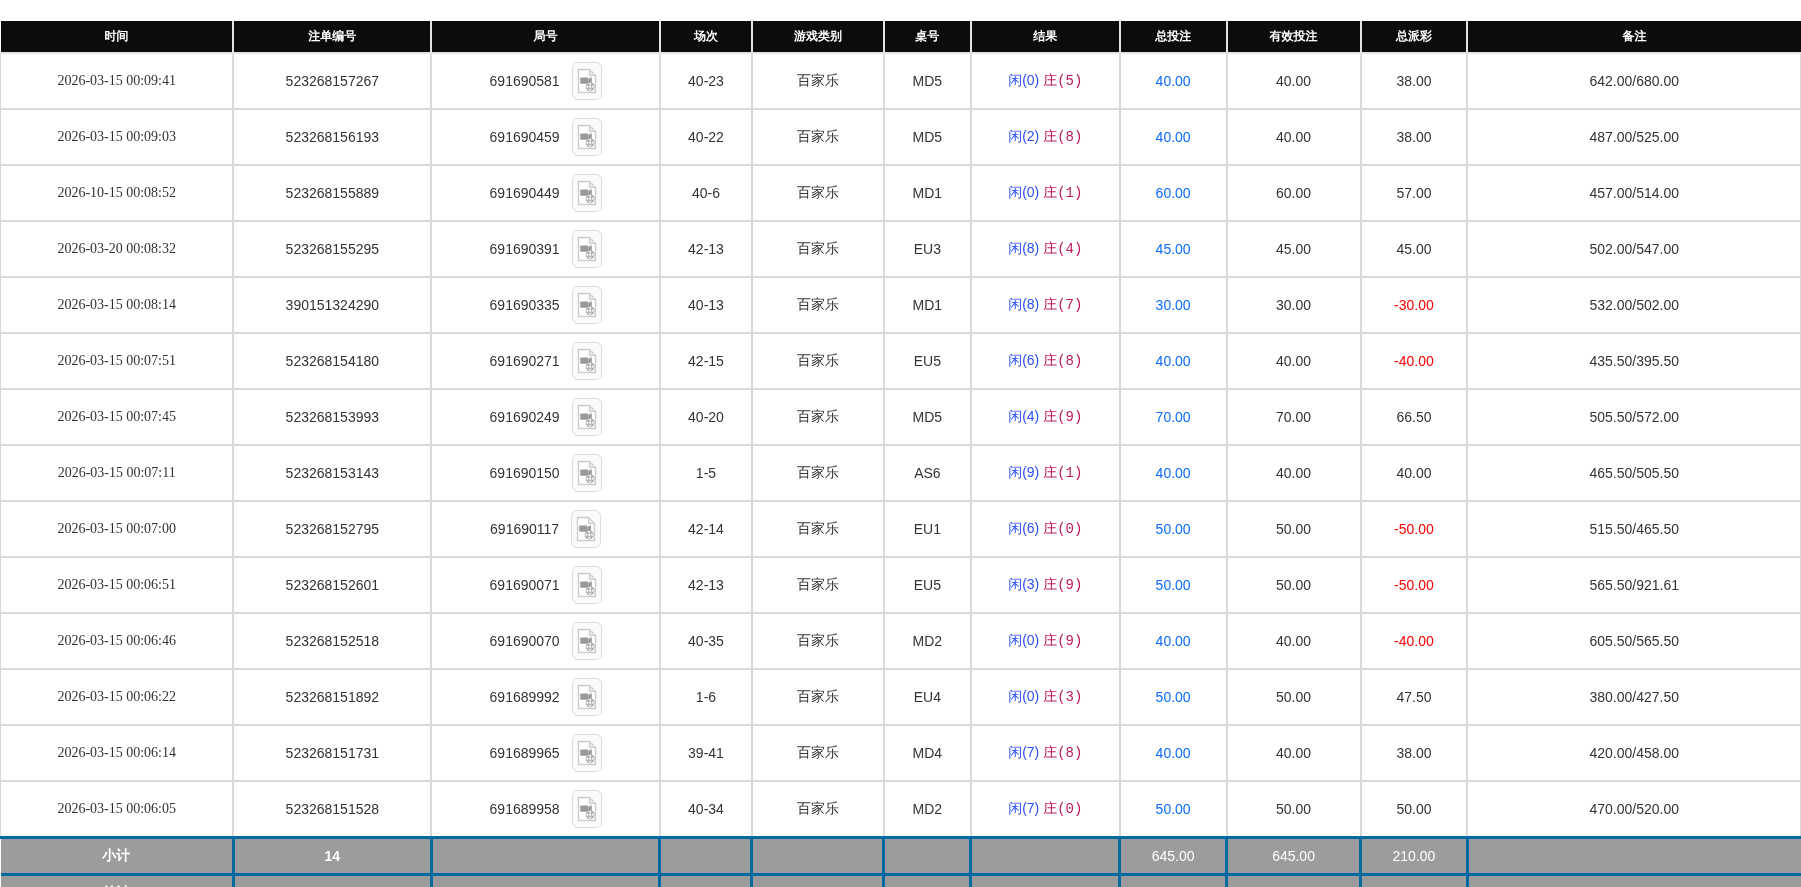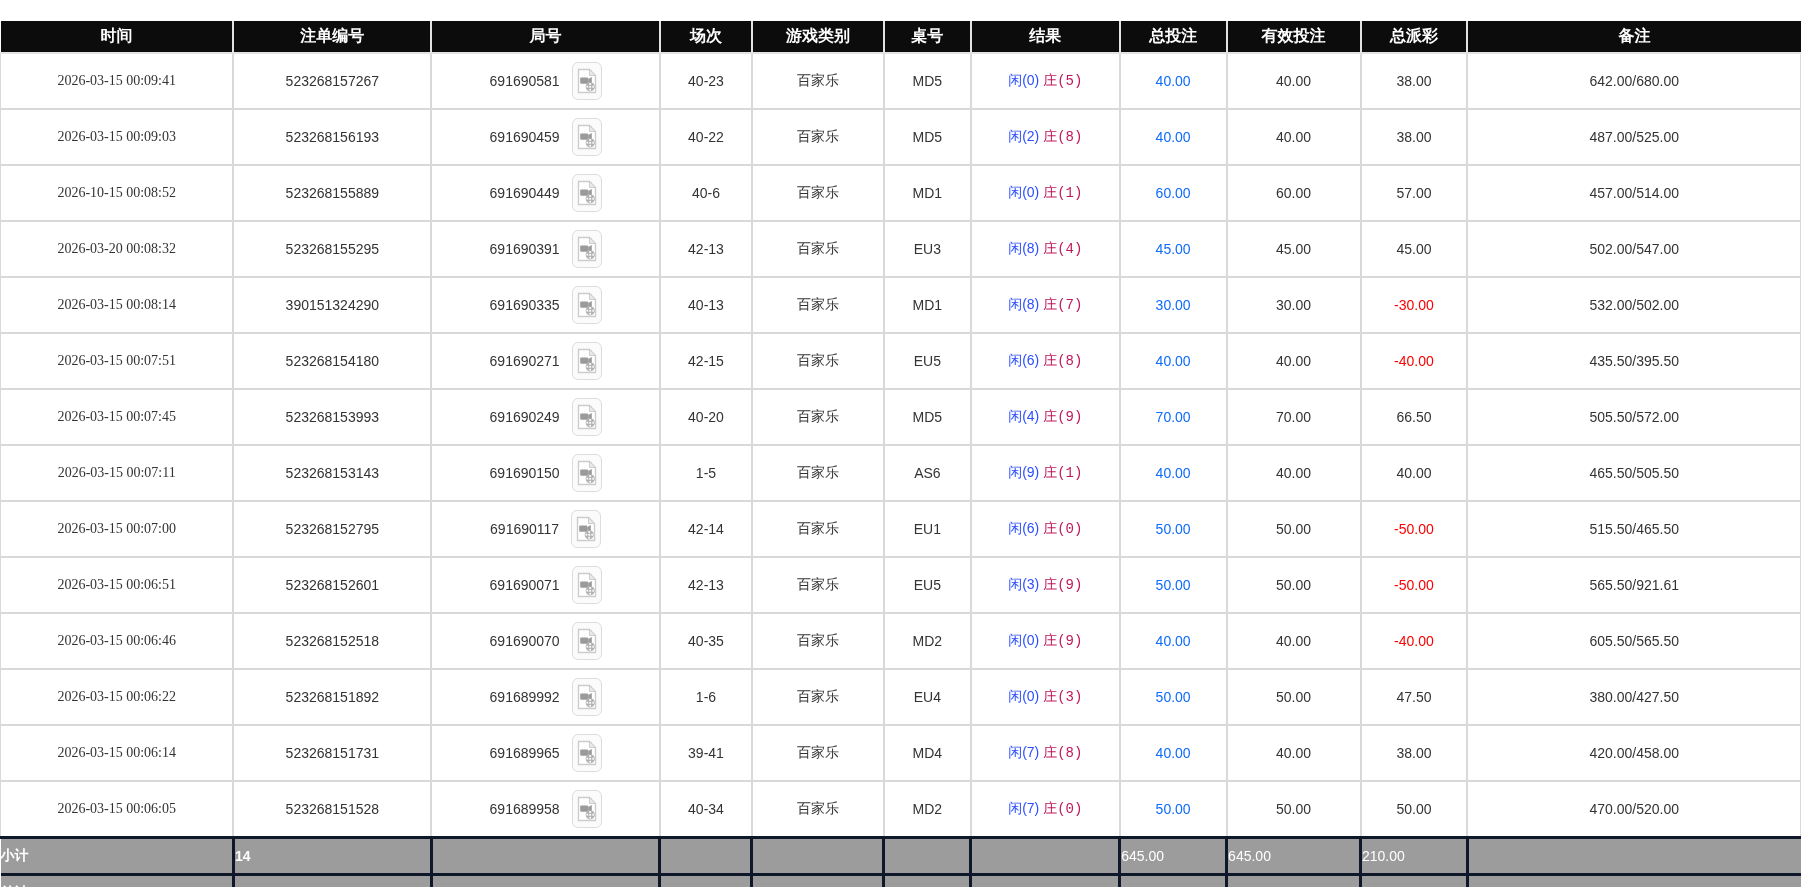--- a/index.html
+++ b/index.html
@@ -1,36 +1,36 @@
 <!DOCTYPE html>
 <html><head>
 <meta charset="utf-8">
 <style>
   html,body { margin:0; padding:0; background:#fff; font-family:"Liberation Sans",sans-serif; }
   .page { width:100%; min-height:887px; background:#fff; box-sizing:border-box; padding-top:21px; }
   table.bet-table { width:100%; border-collapse:collapse; table-layout:fixed; }
 
   thead th {
-    background:#0c0c0c; color:#ffffff; font-weight:bold; font-size:16px;
+    background:#0c0c0c; color:#ffffff; font-weight:bold; font-size:12px;
     height:31px; padding:0; text-align:center;
     border:2px solid #e3e3e3; border-top:none;
   }
   thead th:first-child { border-left:none; }
   thead th:last-child  { border-right:none; }
 
   tbody td {
     background:#ffffff; color:#333333; font-size:14px; text-align:center;
     height:54px; padding:0 4px; border:2px solid #d9d9d9; overflow:hidden;
   }
   tbody tr td:first-child { border-left:1px solid #d9d9d9;font-family:Liberation Serif, serif; }
   tbody tr td:last-child  { border-right:1px solid #d9d9d9; }
 
   tfoot td {
-    background:#9c9c9c; color:#ffffff; font-size:14px; text-align:left;
-    height:34px; padding:0; border:3px solid #0f172a;
+    background:#9c9c9c; color:#ffffff; font-size:14px; text-align:center;
+    height:34px; padding:0; border:3px solid #0369a1;
   }
   tfoot td.lbl { font-weight:bold; }
   tfoot tr td:first-child { border-left:none; }
   tfoot tr td:last-child  { border-right:none; }
 
   .amount-link { color:#0d6bff; cursor:pointer; text-decoration:none; }
   .player { color:#2b4eff; }
   .banker { color:#be185d;font-family:Liberation Mono, monospace; }
   td.neg  { color:#ff0000; }
 

